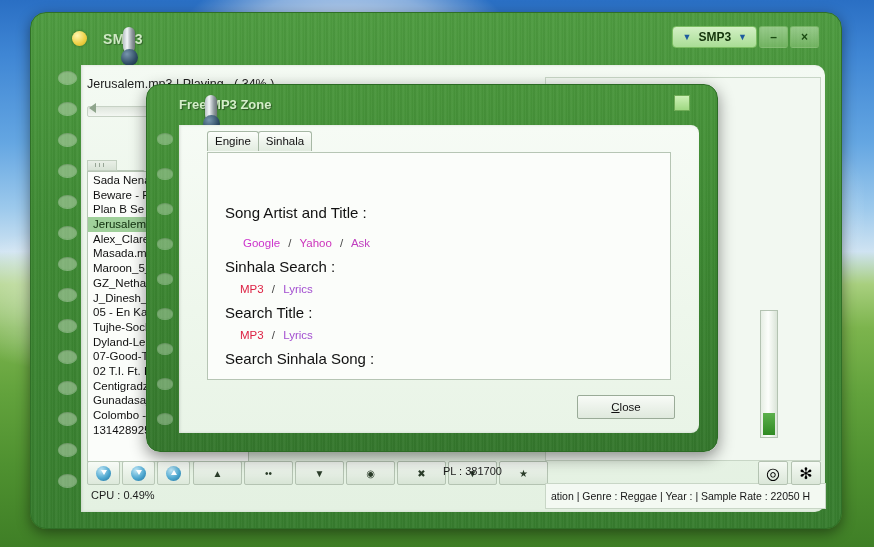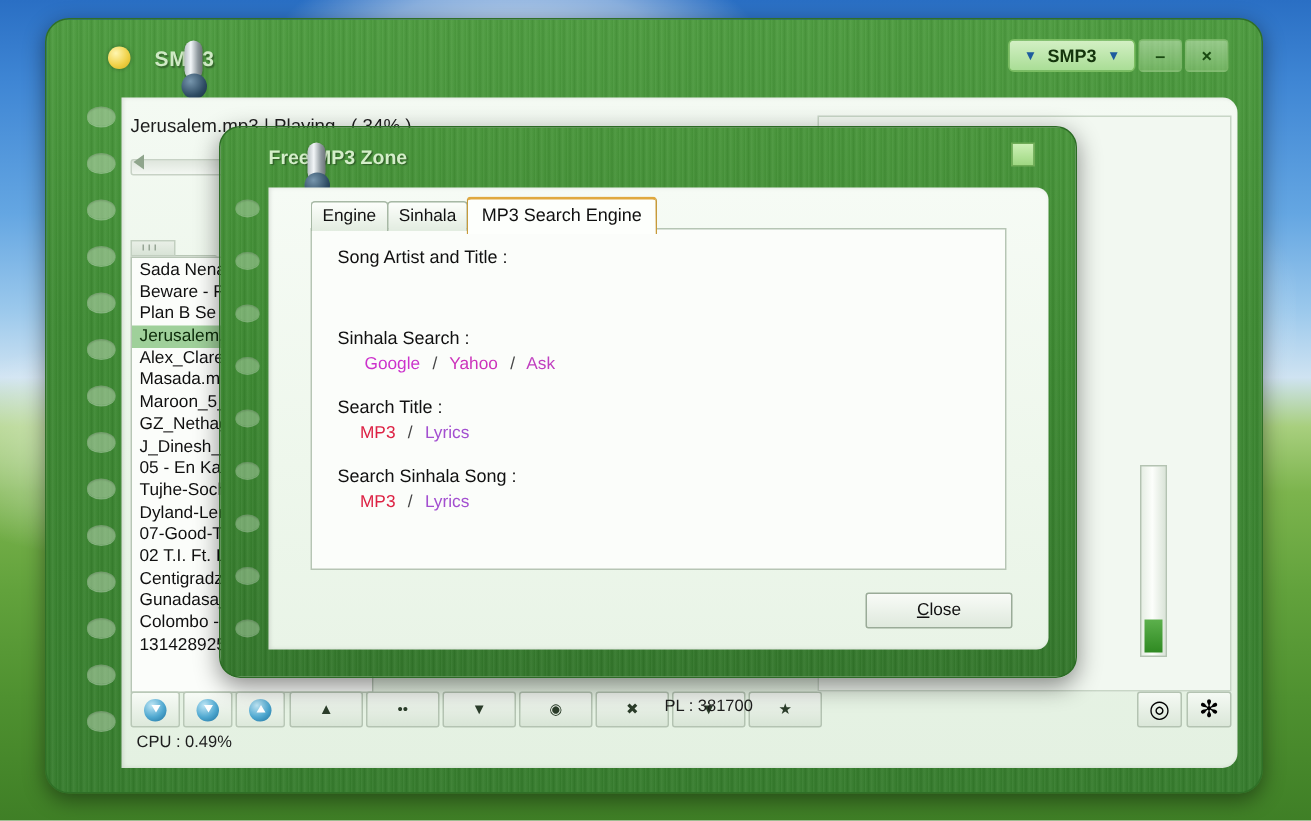--- a/index.html
+++ b/index.html
@@ -380,21 +380,21 @@
     margin-bottom: -2px;
   }
 
   .tab-panel {
     position: absolute; left: 28px; top: 27px;
     width: 462px; height: 226px;
     background: #fbfdfa;
     border: 1px solid #b6c5b4;
   }
 
-  .lbl { position: absolute; font-size: 12px; color: #111; }
+  .lbl { position: absolute; font-size: 15px; color: #111; margin-top: 40px; }
   .searchbox {
     position: absolute; left: 17px; top: 30px;
     width: 410px; height: 22px;
     background: #ffffff;
     border: 1px solid #9fb09d;
     font-size: 12.5px; color: #111;
     line-height: 22px;
     padding-left: 5px;
     box-sizing: border-box;
   }
@@ -557,20 +557,21 @@
           <span class="eq-thumb" style="top:36px;"></span>
         </div>
         <div class="eq-lab" style="left:74px;">K</div>
         <div class="eq-lab" style="left:112px;">16K</div>
       </div>
       <div class="vu-outer">
         <div class="vu-fill"></div>
       </div>
     </div>
 
+    <div class="info-bar">ation | Genre : Reggae | Year :  | Sample Rate : 22050 H</div>
 
     <div class="rbtns">
       <div class="rbtn">◎</div>
       <div class="rbtn">✻</div>
     </div>
 
   </div>
 </div>
 
 <div id="dialog">
@@ -591,21 +592,20 @@
     <div class="dlg-hole"></div>
     <div class="dlg-hole"></div>
     <div class="dlg-hole"></div>
   </div>
 
   <div id="dlg-page">
 
     <div class="tabs">
       <div class="tab">Engine</div>
       <div class="tab">Sinhala</div>
-      <div class="tab active">MP3 Search Engine</div>
     </div>
 
     <div class="tab-panel">
 
       <div class="lbl" style="left:17px; top:11px;">Song Artist and Title :</div>
 
 
       <div class="lbl" style="left:17px; top:65px;">Sinhala Search :</div>
       <div class="linkrow" style="left:35px; top:84px;">
         <span class="lnk google">Google</span>

